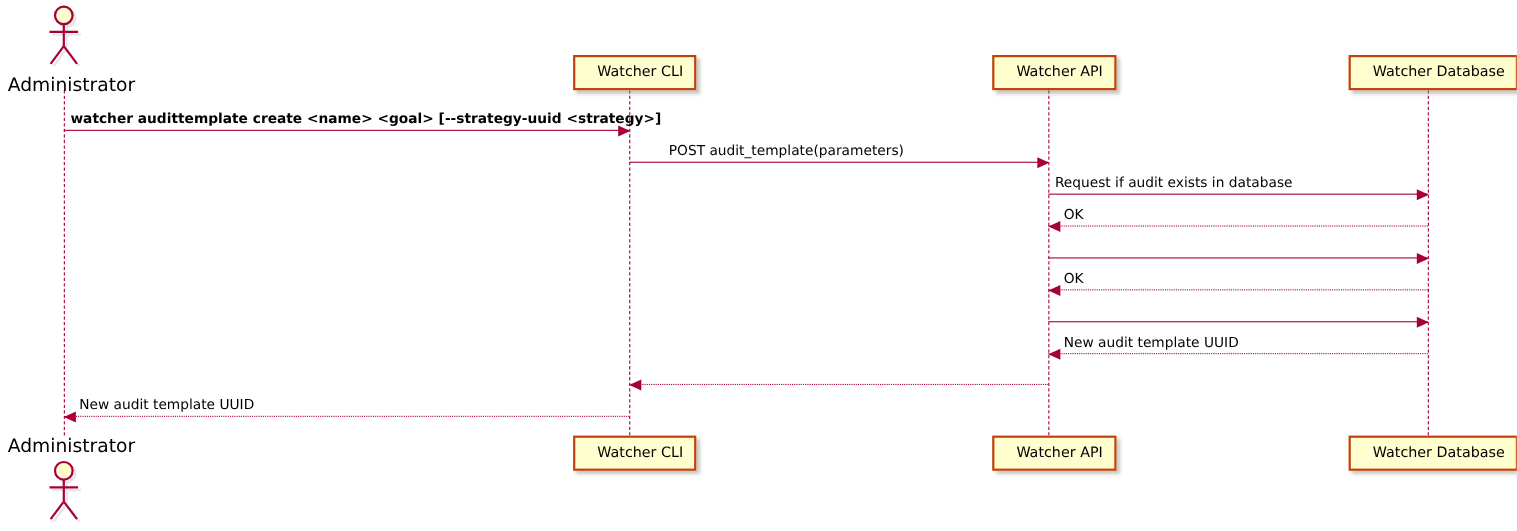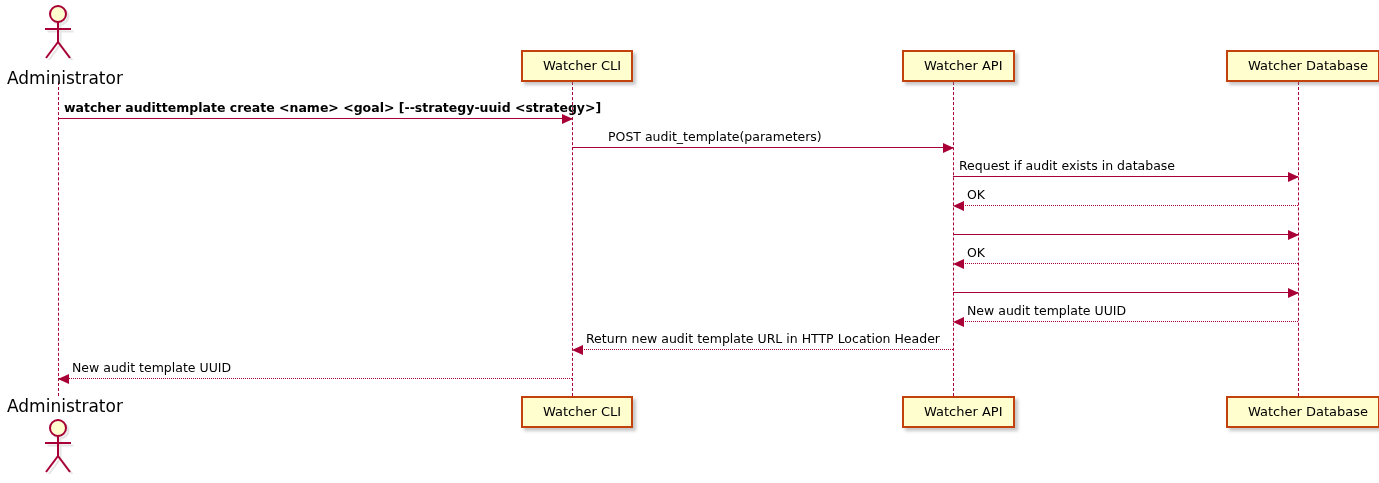--- a/index.html
+++ b/index.html
@@ -154,17 +154,16 @@
     <div class="msg dotted" style="left: 953px; top: 263px; width: 345px;"></div>
     <div class="arrowhead left" style="top: 258.5px; left: 953px;"></div>
     <div class="msg-label" style="top: 247px; left: 967px;">OK</div>
     <div class="msg" style="left: 953px; top: 292px; width: 345px;"></div>
     <div class="arrowhead right" style="top: 287.5px; left: 1288px;"></div>
     <div class="msg dotted" style="left: 953px; top: 321px; width: 345px;"></div>
     <div class="arrowhead left" style="top: 316.5px; left: 953px;"></div>
     <div class="msg-label" style="top: 305px; left: 967px;">New audit template UUID</div>
     <div class="msg dotted" style="left: 572px; top: 349px; width: 381px;"></div>
     <div class="arrowhead left" style="top: 344.5px; left: 572px;"></div>
-    <div class="msg-label" style="top: 333px; left: 586px;">Return new audit template URL in HTTP Location Header</div>
     <div class="msg dotted" style="left: 58px; top: 378px; width: 514px;"></div>
     <div class="arrowhead left" style="top: 373.5px; left: 58px;"></div>
     <div class="msg-label" style="top: 362px; left: 72px;">New audit template UUID</div>
   </div>
 
 </body></html>

